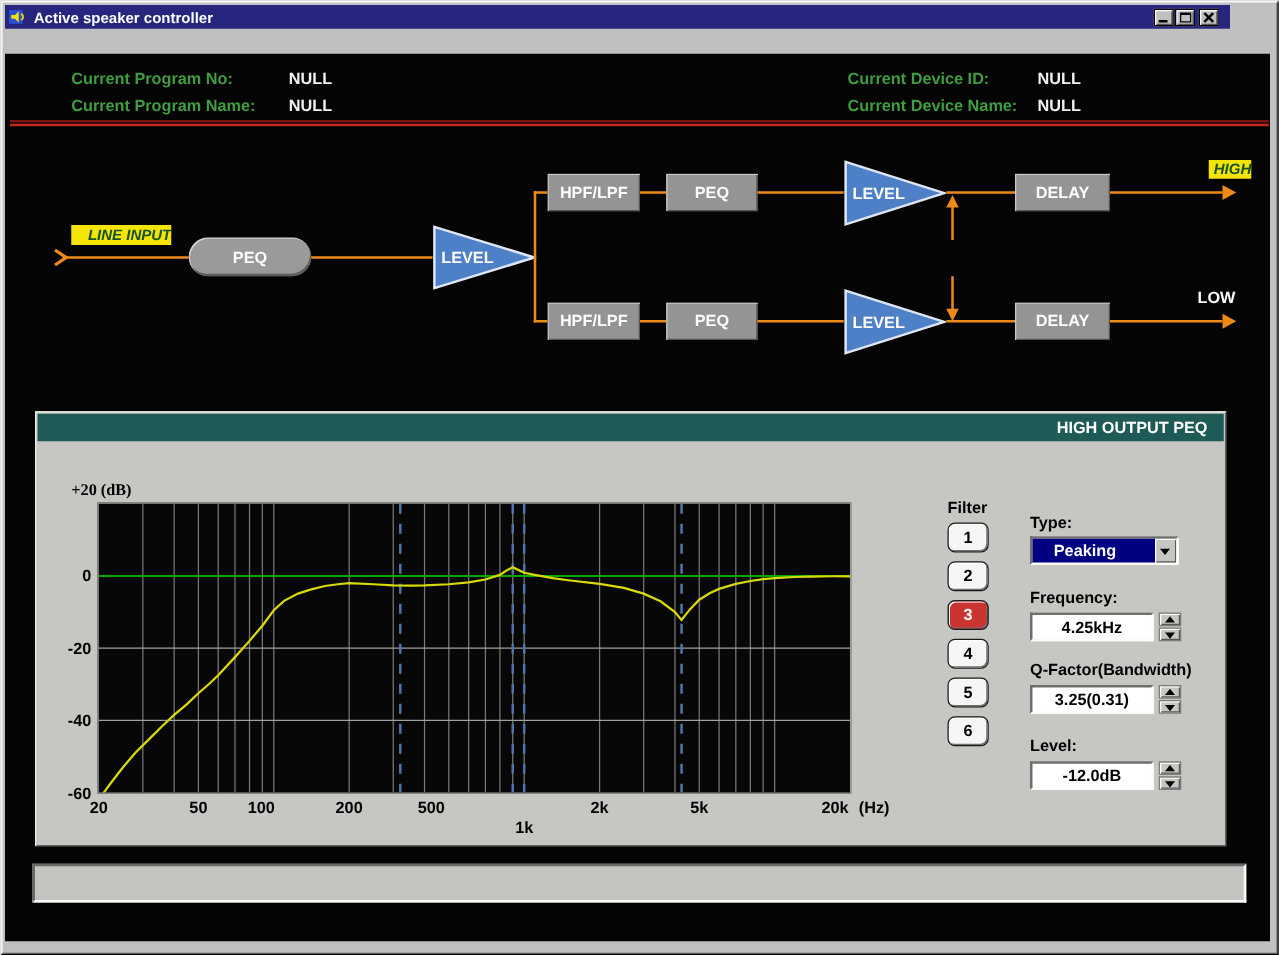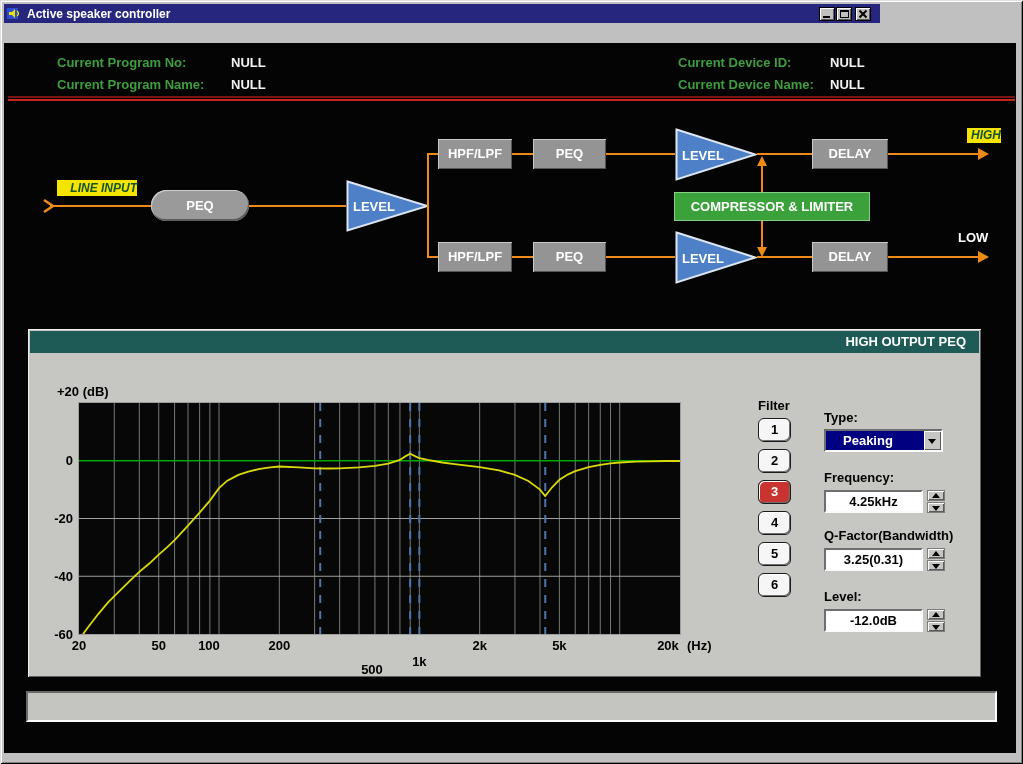--- a/index.html
+++ b/index.html
@@ -1,21 +1,21 @@
 <!DOCTYPE html>
 <html><head>
 <meta charset="utf-8">
 <style>
   html,body{margin:0;padding:0;background:#555;}
   *{box-sizing:border-box;font-family:"Liberation Sans",sans-serif;}
   #ui{position:relative;width:1023px;height:764px;background:#c0c0c0;overflow:hidden;
       box-shadow:inset 1px 1px 0 #dfdfdf, inset -1px -1px 0 #000, inset 2px 2px 0 #fff, inset -2px -2px 0 #808080;}
 
   
-  .titlebar{position:absolute;left:4px;top:4px;width:876px;height:19px;background:#26267e;display:flex;align-items:center;}
+  .titlebar{position:absolute;left:4px;top:4px;width:980px;height:19px;background:#26267e;display:flex;align-items:center;}
   .app-icon{width:15px;height:15px;margin-left:3px;display:inline-block;}
   .title-text{color:#fff;font-weight:bold;font-size:12px;margin-left:5px;flex:1;white-space:nowrap;}
   .tb-btns{display:flex;align-items:center;margin-right:9px;gap:1px;}
   .tb-btn{width:16px;height:14px;background:#c0c0c0;position:relative;cursor:pointer;
       box-shadow:inset 1px 1px 0 #fff, inset -1px -1px 0 #5a5a5a;border:1px solid #000;}
   .tb-close{margin-left:2px;}
   .glyph-min{position:absolute;left:3px;bottom:2px;width:7px;height:2px;background:#000;}
   .glyph-max{position:absolute;left:3px;top:2px;width:9px;height:8px;border:1px solid #000;border-top-width:2px;}
   .glyph-close{position:absolute;left:3px;top:2px;width:8px;height:8px;}
   .glyph-close::before,.glyph-close::after{content:"";position:absolute;left:3px;top:-1px;width:2px;height:10px;background:#000;}
@@ -57,21 +57,21 @@
   .chev-icon{position:absolute;}
 
   
   .peq-panel{position:absolute;left:28px;top:329px;width:953px;height:348px;background:#c6c6c2;
       box-shadow:inset 1px 1px 0 #efefec, inset -1px -1px 0 #5e5e5e;}
   .peq-header{position:absolute;left:30px;top:331px;width:949px;height:22px;background:#1e5a56;color:#fff;font-weight:bold;font-size:13px;
       text-align:right;line-height:22px;padding-right:13px;}
   .plot{position:absolute;left:78px;top:402px;width:603px;height:233px;background:#070707;border:1px solid #9e9e9e;}
   .plot svg{display:block;}
   .ytick{position:absolute;color:#000;font-weight:bold;font-size:13px;text-align:right;width:32px;}
-  .ytick-top{position:absolute;color:#000;font-weight:bold;font-size:13px;white-space:nowrap;}
+  .ytick-top{position:absolute;color:#000;font-weight:bold;font-size:13px;white-space:nowrap;font-family:Liberation Serif, serif;}
   .xtick{position:absolute;color:#000;font-weight:bold;font-size:13px;text-align:center;width:44px;}
   .hz-label{position:absolute;color:#000;font-weight:bold;font-size:13px;white-space:nowrap;}
 
   
   .filter-label{position:absolute;left:752px;top:398px;width:44px;text-align:center;font-weight:bold;font-size:13px;color:#000;}
   #filter-buttons{position:absolute;left:758px;top:418px;width:34px;}
   .filter-btn{width:33px;height:24px;margin-bottom:7px;background:#f6f6f6;border:1px solid #1a1a1a;border-radius:6px;
       box-shadow:inset 1px 1px 0 #fff, inset -1px -1px 0 #707070;color:#000;font-weight:bold;font-size:13px;text-align:center;line-height:22px;cursor:pointer;}
   .filter-btn.selected{background:#c93430;color:#fff;}
 
@@ -166,21 +166,20 @@
     <span class="level-text">LEVEL</span>
   </div>
   <div class="hline" style="left:757px;top:153px;width:55px;"></div>
   <div class="sig-box" style="left:812px;top:139px;width:76px;">DELAY</div>
   <div class="hline" style="left:888px;top:153px;width:90px;"></div>
   <div class="arr-r" style="left:978px;top:148px;"></div>
   <div class="io-tag" style="left:967px;top:128px;width:34px;height:15px;line-height:15px;">HIGH</div>
 
   <div class="arr-u" style="left:757px;top:156px;"></div>
   <div class="vline" style="left:761px;top:164px;height:28px;"></div>
-  <div class="comp-box" style="left:674px;top:192px;width:196px;height:29px;line-height:29px;">COMPRESSOR &amp; LIMITER</div>
   <div class="vline" style="left:761px;top:221px;height:27px;"></div>
   <div class="arr-d" style="left:757px;top:247px;"></div>
 
   <div class="hline" style="left:427px;top:256px;width:11px;"></div>
   <div class="sig-box" style="left:438px;top:242px;width:74px;">HPF/LPF</div>
   <div class="hline" style="left:512px;top:256px;width:21px;"></div>
   <div class="sig-box" style="left:533px;top:242px;width:73px;">PEQ</div>
   <div class="hline" style="left:606px;top:256px;width:69px;"></div>
   <div class="level-node" style="left:675px;top:231px;width:82px;height:53px;">
     <svg viewBox="0 0 82 53" preserveAspectRatio="none">
@@ -291,19 +290,19 @@
 
 <div class="ytick-top" style="left: 57px; top: 384px;">+20 (dB)</div>
     <div class="ytick" style="left: 41px; top: 453.25px;">0</div>
     <div class="ytick" style="left: 41px; top: 511px;">-20</div>
     <div class="ytick" style="left: 41px; top: 568.75px;">-40</div>
     <div class="ytick" style="left: 41px; top: 626.5px;">-60</div>
     <div class="xtick" style="left: 57px; top: 638px;">20</div>
     <div class="xtick" style="left: 136.721px; top: 638px;">50</div>
     <div class="xtick" style="left: 187px; top: 638px;">100</div>
     <div class="xtick" style="left: 257.333px; top: 638px;">200</div>
-    <div class="xtick" style="left: 350px; top: 638px; margin-top: 24px;">500</div>
+    <div class="xtick" style="left: 323px; top: 638px;">500</div>
     <div class="xtick" style="left: 397.36px; top: 654px;">1k</div>
     <div class="xtick" style="left: 457.667px; top: 638px;">2k</div>
     <div class="xtick" style="left: 537.387px; top: 638px;">5k</div>
     <div class="xtick" style="left: 646px; top: 638px;">20k</div>
     <div class="hz-label" style="left: 687px; top: 638px;">(Hz)</div>
   </div>
 
 </body></html>

